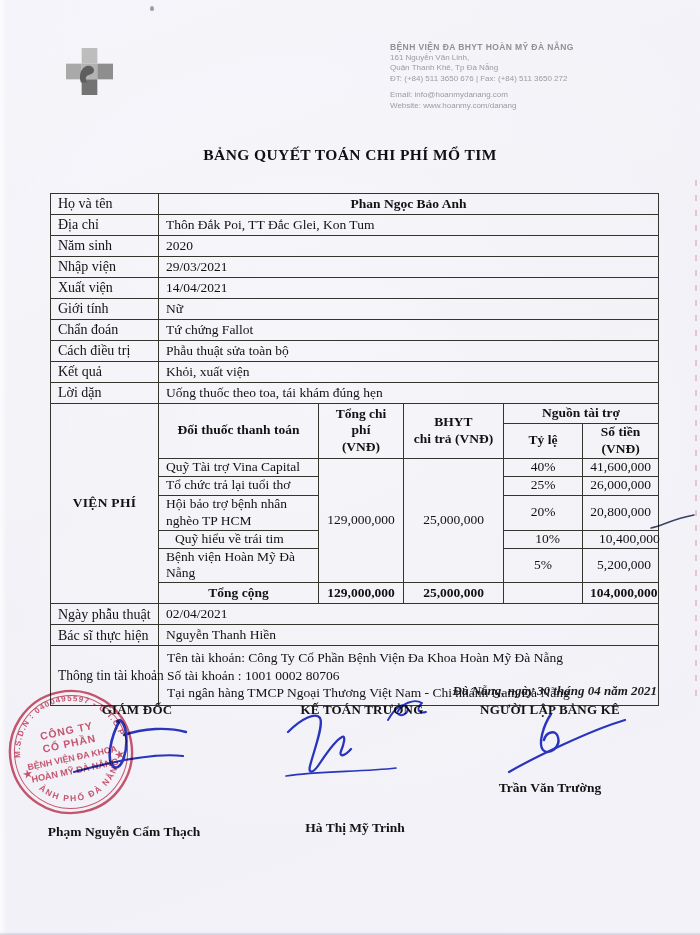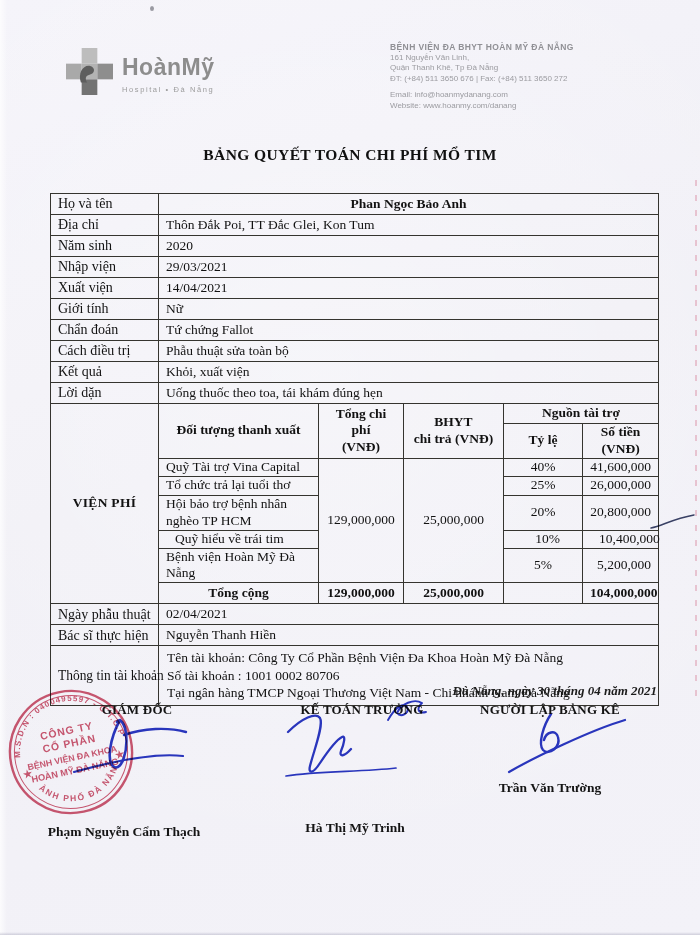--- a/index.html
+++ b/index.html
@@ -85,24 +85,20 @@
 
   <div class="logo">
     <svg class="logo-cross" viewBox="0 0 60 60">
       <rect x="20" y="0" width="20" height="20" fill="#bdbdbd"></rect>
       <rect x="0" y="20" width="20" height="20" fill="#a9a9a9"></rect>
       <rect x="20" y="20" width="20" height="20" fill="#b3b3b3"></rect>
       <rect x="40" y="20" width="20" height="20" fill="#8e8e8e"></rect>
       <rect x="20" y="40" width="20" height="20" fill="#737373"></rect>
       <path d="M19,44 C15,32 22,21 31,23 C38,25 37,33 30,34 C25,35 24,39 27,44 Z" fill="#5e5e5e"></path>
     </svg>
-    <div class="logo-text">
-      <div class="brand">HoànMỹ</div>
-      <div class="tagline">Hospital • Đà Nẵng</div>
-    </div>
   </div>
 
   <div class="contact">
     <div class="hname">BỆNH VIỆN ĐA BHYT HOÀN MỸ ĐÀ NẴNG</div>
     <div>161 Nguyễn Văn Linh,</div>
     <div>Quận Thanh Khê, Tp Đà Nẵng</div>
     <div>ĐT: (+84) 511 3650 676  |  Fax: (+84) 511 3650 272</div>
     <div class="gap"></div>
     <div>Email:  info@hoanmydanang.com</div>
     <div>Website: www.hoanmy.com/danang</div>
@@ -156,21 +152,21 @@
         <td class="lbl"><span>Kết quả</span></td>
         <td class="val" colspan="5">Khỏi, xuất viện</td>
       </tr>
       <tr class="info">
         <td class="lbl"><span>Lời dặn</span></td>
         <td class="val" colspan="5">Uống thuốc theo toa, tái khám đúng hẹn</td>
       </tr>
 
       <tr class="h1">
         <td class="vp" rowspan="8">VIỆN PHÍ</td>
-        <td class="hc" rowspan="2">Đối tượng thanh xuất</td>
+        <td class="hc" rowspan="2">Đối thuốc thanh toán</td>
         <td class="hc" rowspan="2">
           <span class="blk">Tổng chi phí</span>
           <span class="blk">(VNĐ)</span>
         </td>
         <td class="hc" rowspan="2">
           <span class="blk">BHYT</span>
           <span class="blk">chi trả (VNĐ)</span>
         </td>
         <td class="hc" colspan="2">Nguồn tài trợ</td>
       </tr>

